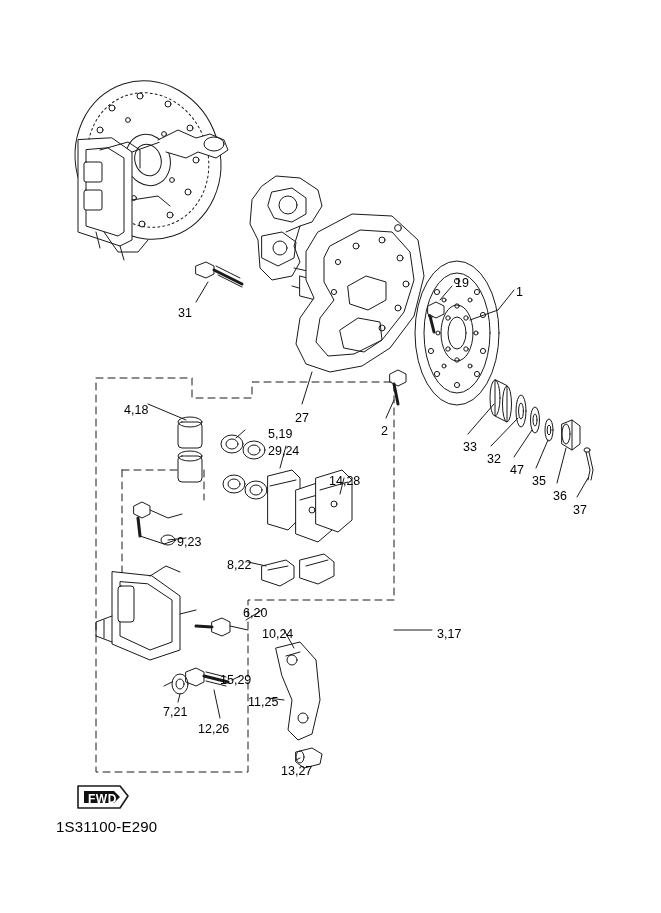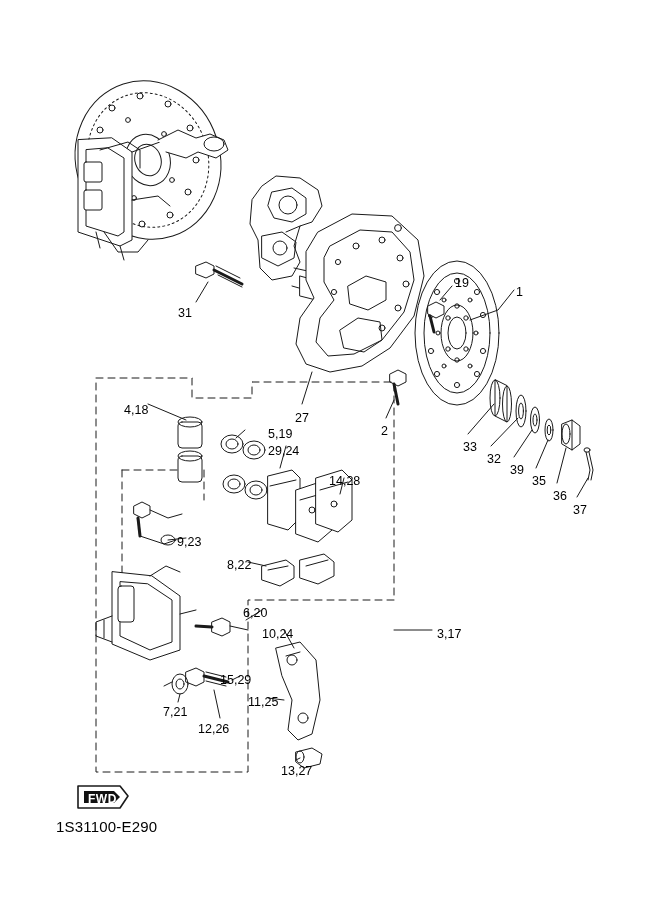--- a/index.html
+++ b/index.html
@@ -274,21 +274,21 @@
     </g>
   </svg>
 
   <div class="lbl" style="left:178px;top:306px;">31</div>
   <div class="lbl" style="left:455px;top:276px;">19</div>
   <div class="lbl" style="left:516px;top:285px;">1</div>
   <div class="lbl" style="left:295px;top:411px;">27</div>
   <div class="lbl" style="left:381px;top:424px;">2</div>
   <div class="lbl" style="left:463px;top:440px;">33</div>
   <div class="lbl" style="left:487px;top:452px;">32</div>
-  <div class="lbl" style="left:510px;top:463px;">39</div>
+  <div class="lbl" style="left:510px;top:463px;">47</div>
   <div class="lbl" style="left:532px;top:474px;">35</div>
   <div class="lbl" style="left:553px;top:489px;">36</div>
   <div class="lbl" style="left:573px;top:503px;">37</div>
   <div class="lbl" style="left:124px;top:403px;">4,18</div>
   <div class="lbl" style="left:224px;top:427px;margin-left:44px;">5,19</div>
   <div class="lbl" style="left:268px;top:444px;">29,24</div>
   <div class="lbl" style="left:329px;top:474px;">14,28</div>
   <div class="lbl" style="left:177px;top:535px;">9,23</div>
   <div class="lbl" style="left:227px;top:558px;">8,22</div>
   <div class="lbl" style="left:243px;top:606px;">6,20</div>

